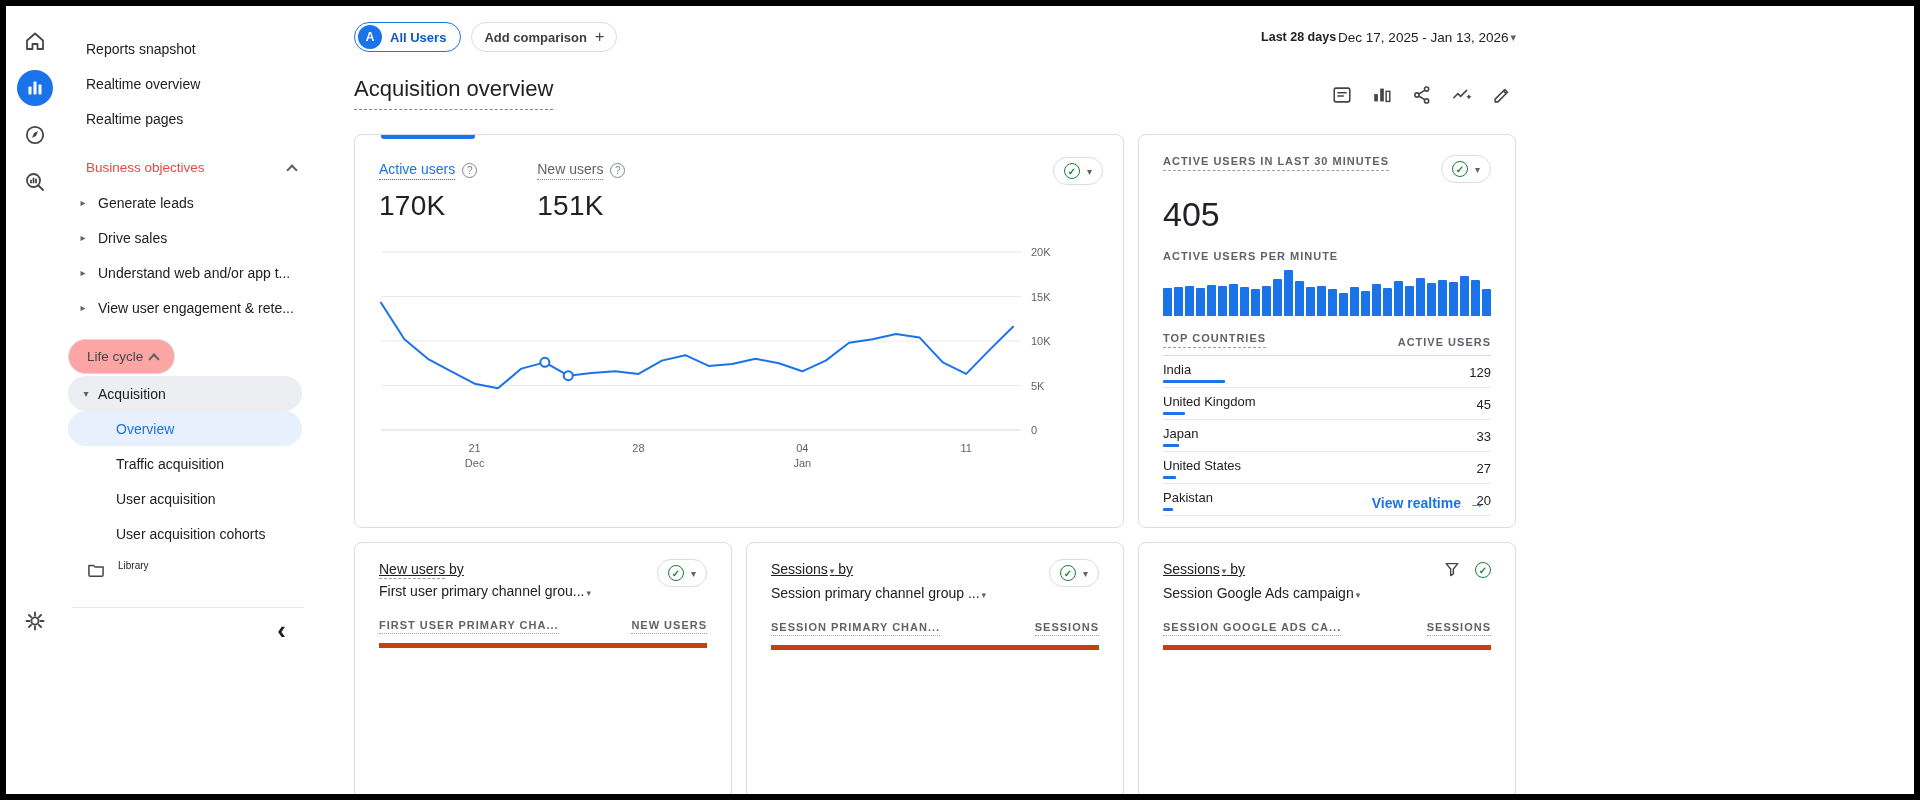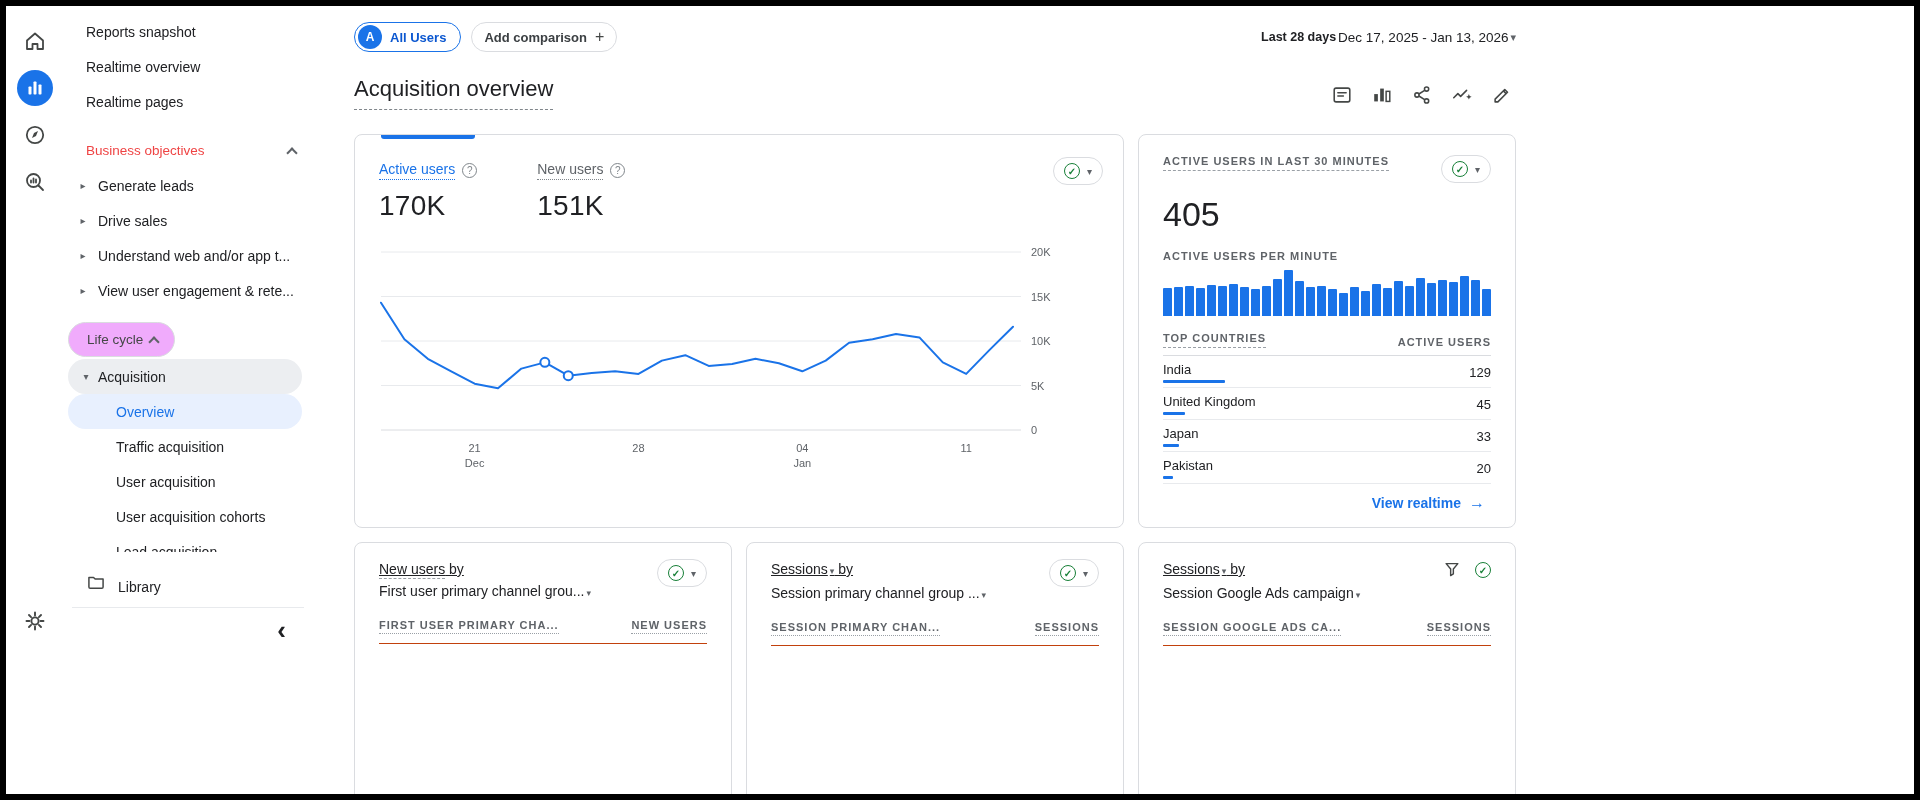--- a/index.html
+++ b/index.html
@@ -22,52 +22,52 @@
     width: 44px; height: 44px; display: flex; align-items: center; justify-content: center;
     background: none; border: none; cursor: pointer; padding: 0;
   }
   .rail-active-circle {
     width: 36px; height: 36px; border-radius: 50%; background: #1a73e8;
     display: flex; align-items: center; justify-content: center;
   }
 
   
   .sidebar { position: absolute; left: 58px; top: 0; width: 248px; height: 100%; background: #fff; }
-  .nav-scroll { height: 546px; overflow: hidden; padding-top: 8px; }
+  .nav-scroll { height: 546px; overflow: hidden; padding-top: 25px; }
   .nav-item {
     height: 35px; display: flex; align-items: center; padding-left: 22px;
     font-size: 14px; color: #202124; cursor: pointer; position: relative;
   }
   .nav-item.has-caret { padding-left: 34px; }
   .tree-caret { position: absolute; left: 13px; font-size: 10px; color: #5f6368; width: 12px; text-align: center; }
   .nav-section {
     height: 35px; margin: 14px 0 0 0; display: flex; align-items: center; justify-content: space-between;
     padding: 0 16px 0 22px; font-size: 13.5px; color: #ef4444; cursor: pointer;
   }
   .nav-section.pill {
-    background: #f0abfc; border-radius: 18px; margin: 14px 10px 0 4px; padding: 0 16px 0 18px; color: #444746;
+    background: #fca5a5; border-radius: 18px; margin: 14px 10px 0 4px; padding: 0 16px 0 18px; color: #444746;
   }
   .chev-up {
     width: 8px; height: 8px; border-top: 2px solid #5f6368; border-right: 2px solid #5f6368;
     transform: rotate(-45deg); margin-top: 4px;
   }
   .acq-row {
     height: 35px; background: #eceef1; border-radius: 18px; margin: 2px 10px 0 4px;
     display: flex; align-items: center; padding-left: 30px; position: relative;
     font-size: 14px; color: #202124; cursor: pointer;
   }
   .acq-row .tree-caret { left: 12px; }
   .nav-child {
     height: 35px; display: flex; align-items: center; padding-left: 48px;
     font-size: 14px; color: #202124; margin: 0 10px 0 4px; border-radius: 18px; cursor: pointer;
   }
   .nav-child.selected { background: #e8f0fe; color: #1a73e8; }
   .lib-row {
-    height: 35px; display: flex; align-items: flex-end; gap: 12px; padding-left: 22px;
-    margin-top: 8px; font-size: 14px; color: #202124; cursor: pointer;
+    height: 35px; display: flex; align-items: flex-start; gap: 12px; padding-left: 22px;
+    margin-top: 8px; font-size: 10px; color: #202124; cursor: pointer;
   }
   .sidebar-divider { border-top: 1px solid #e8eaed; margin: 12px 8px 0 8px; }
   .collapse-row { display: flex; justify-content: flex-end; padding: 8px 20px 0 0; }
   .collapse-btn { font-size: 26px; line-height: 26px; color: #202124; cursor: pointer; font-weight: bold; background: none; border: none; }
 
   
   .content { position: absolute; left: 306px; top: 0; width: 1204px; height: 788px; }
   .inner { width: 1162px; margin-left: 42px; }
 
   .topbar { display: flex; align-items: center; justify-content: space-between; margin-top: 16px; }
@@ -154,21 +154,21 @@
 
   
   .bc-pad { padding: 16px 24px 0; }
   .bc-head { display: flex; justify-content: space-between; align-items: flex-start; }
   .bc-line { font-size: 14px; color: #202124; line-height: 20px; text-decoration: underline; }
   .bc-metric-dashed { border-bottom: 1px dashed #9aa0a6; padding-bottom: 1px; }
   .bc-caret { font-size: 9px; color: #5f6368; margin-left: 2px; }
   .bc-dim { margin-top: 4px; font-size: 14px; color: #202124; cursor: pointer; }
   .bc-cols {
     display: flex; justify-content: space-between; margin-top: 20px; padding-bottom: 9px;
-    border-bottom: 1px solid #c2410c; align-items: flex-end;
+    border-bottom: 5px solid #c2410c; align-items: flex-end;
   }
   .dotted-u { border-bottom: 1px dotted #9aa0a6; padding-bottom: 2px; display: inline-block; }
   .icon-row { display: flex; gap: 12px; align-items: center; }
 </style>
 </head>
 <body>
 
 <div class="screen">
 
   <nav class="rail">
@@ -468,20 +468,27 @@
           </div>
           <div class="country-row">
             <div>
                 <div class="country-cell">Japan</div>
                 <div class="mini-bar" style="width: 16px;"></div>
               </div>
             <span class="country-val">33</span>
           </div>
           <div class="country-row">
             <div>
+                <div class="country-cell">United States</div>
+                <div class="mini-bar" style="width: 13px;"></div>
+              </div>
+            <span class="country-val">27</span>
+          </div>
+          <div class="country-row">
+            <div>
                 <div class="country-cell">Pakistan</div>
                 <div class="mini-bar" style="width: 10px;"></div>
               </div>
             <span class="country-val">20</span>
           </div>
         </div>
         <button class="view-rt">
           <span>View realtime</span>
           <span class="arrow">→</span>
         </button>

